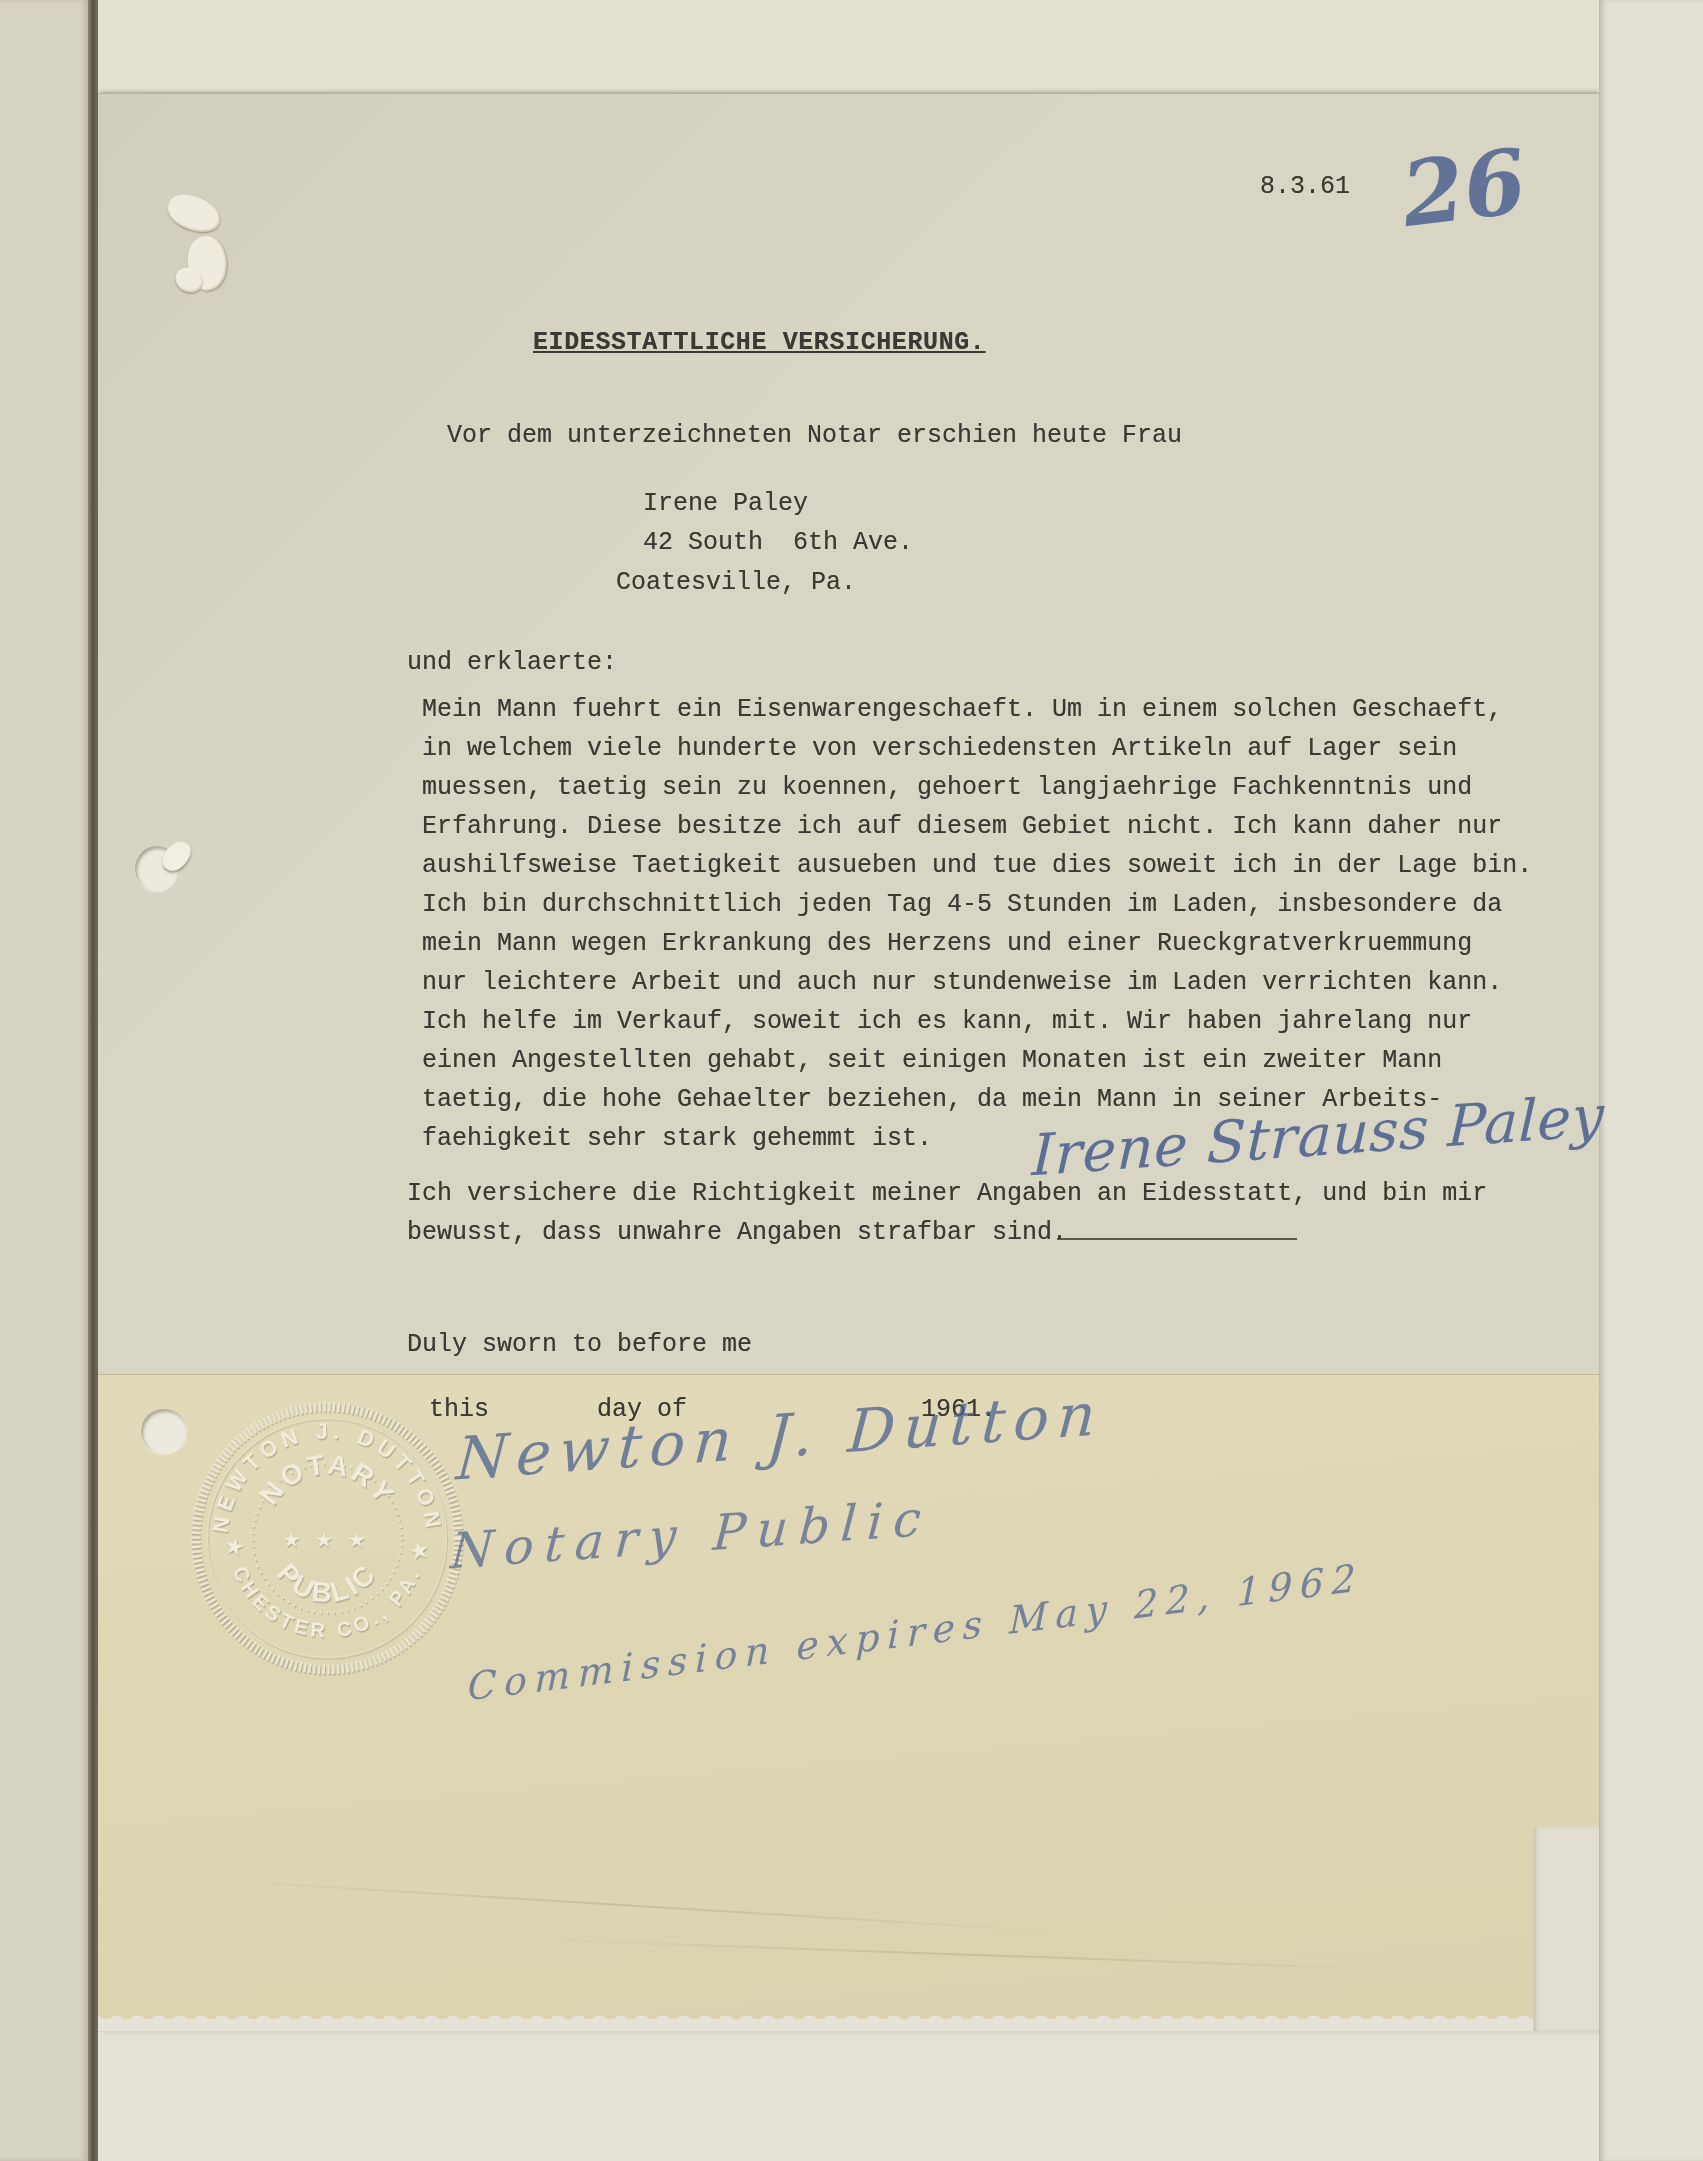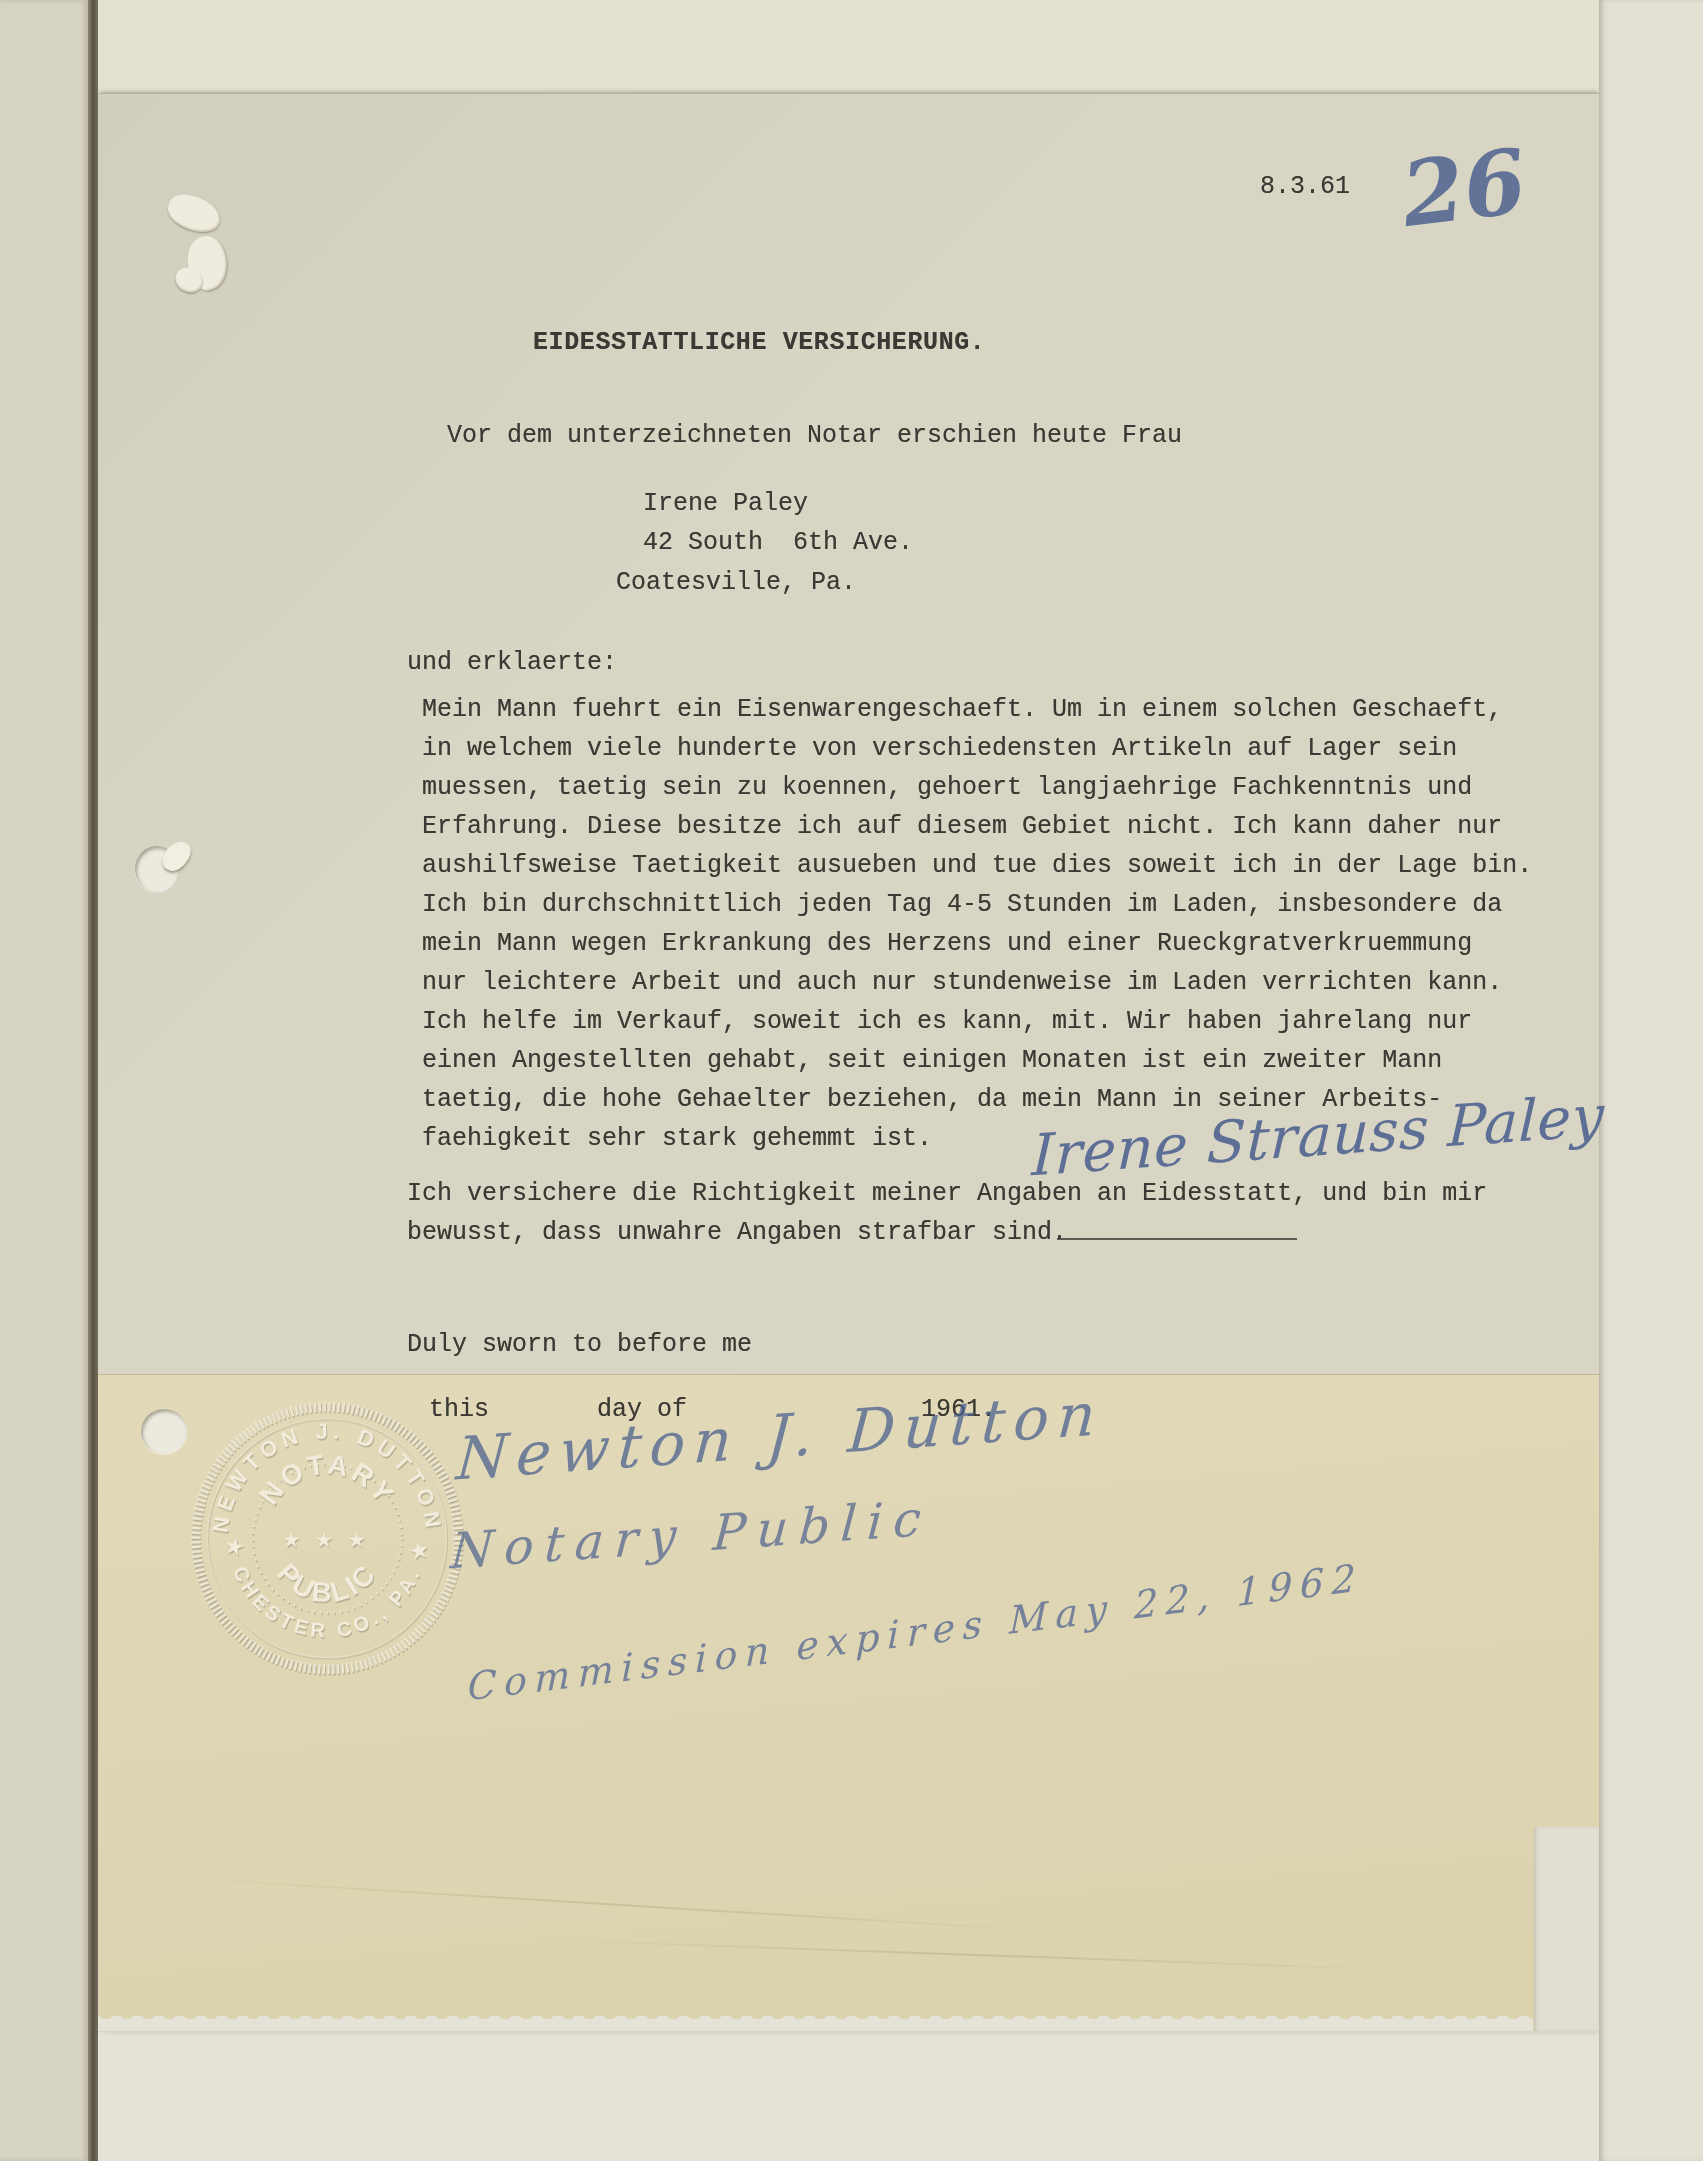--- a/index.html
+++ b/index.html
@@ -38,21 +38,21 @@
   
   .spot{background:#efecdf;box-shadow:0.6px 1.2px 1.8px rgba(105,98,78,.5), inset -1.2px -1.2px 1.8px rgba(160,150,120,.4);}
   .hole{border-radius:50%;background:var(--hole-white);
     box-shadow:inset 1.8px 2.4px 3.6px rgba(110,102,80,.55), 0 0.6px 1.2px rgba(255,255,255,.7);}
   .tear-flap{background:#f2efe2;border-radius:60% 40% 55% 45%;
     box-shadow:1.2px 1.8px 2.4px rgba(105,98,78,.55);}
   
   .typed{font-family:"Liberation Mono","DejaVu Sans Mono",monospace;
     color:var(--typed-ink);font-size:25px;line-height:39px;white-space:pre;
     text-shadow:0 0 0.6px rgba(58,56,48,.55);}
-  .typed.title{font-weight:bold;letter-spacing:0.6px;}
+  .typed.title{font-weight:bold;letter-spacing:0.6px;text-decoration:underline;}
   .sig-underline{height:2.4px;background:#44423a;opacity:.85;}
   
   .hand{font-family:"DejaVu Serif",serif;font-style:italic;color:var(--blue-ink);
     white-space:pre;transform-origin:left top;}
   .hand.big-num{font-size:89px;font-weight:bold;opacity:.85;}
   .hand.deponent{font-size:57px;letter-spacing:0.6px;opacity:.88;}
   .hand.notary-sig{font-size:59px;letter-spacing:8.3px;opacity:.75;}
   .hand.notary-title{font-size:49px;letter-spacing:10.7px;opacity:.7;}
   .hand.commission{font-size:38px;letter-spacing:7.7px;opacity:.72;}
   

